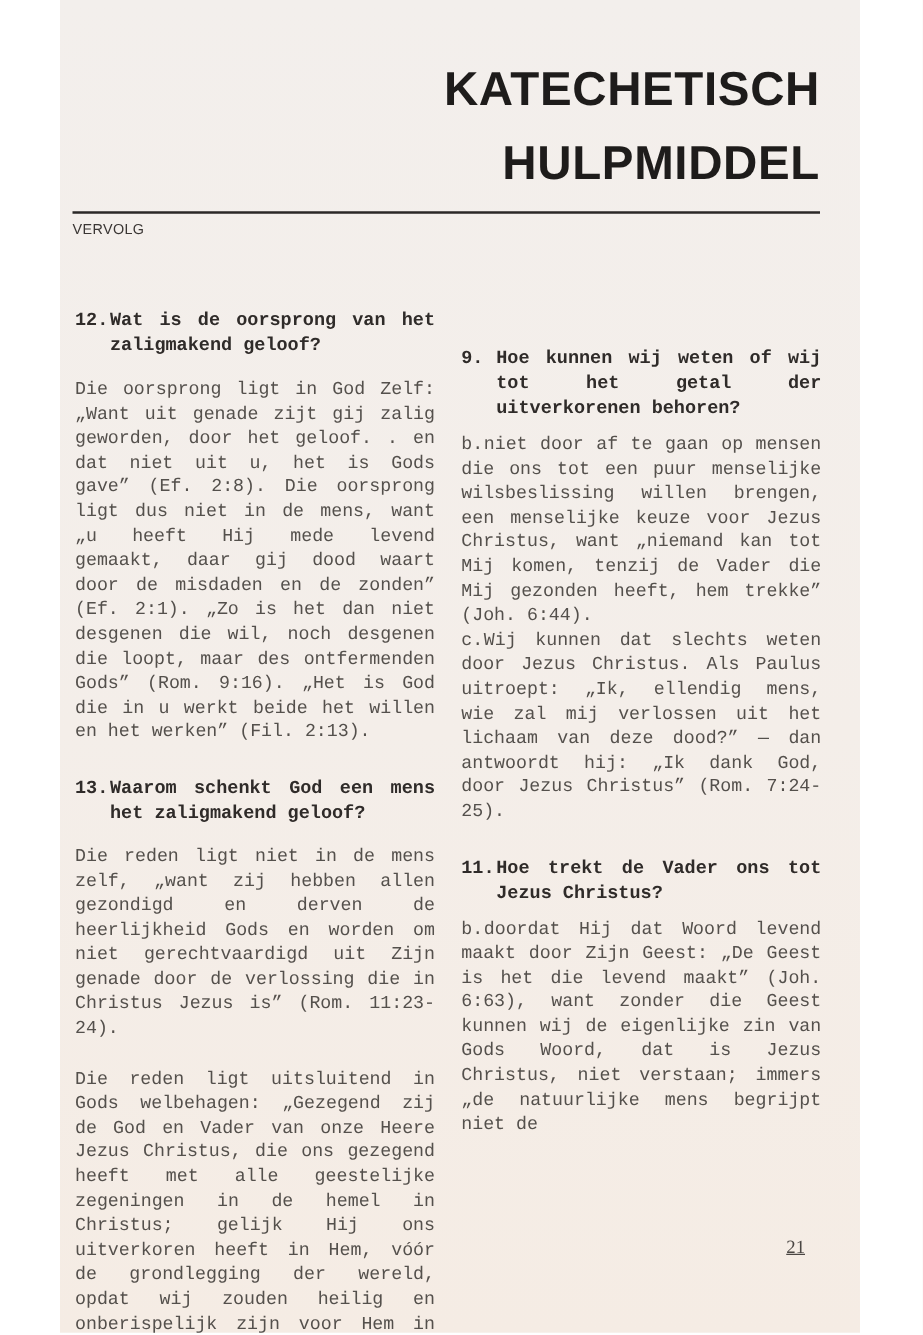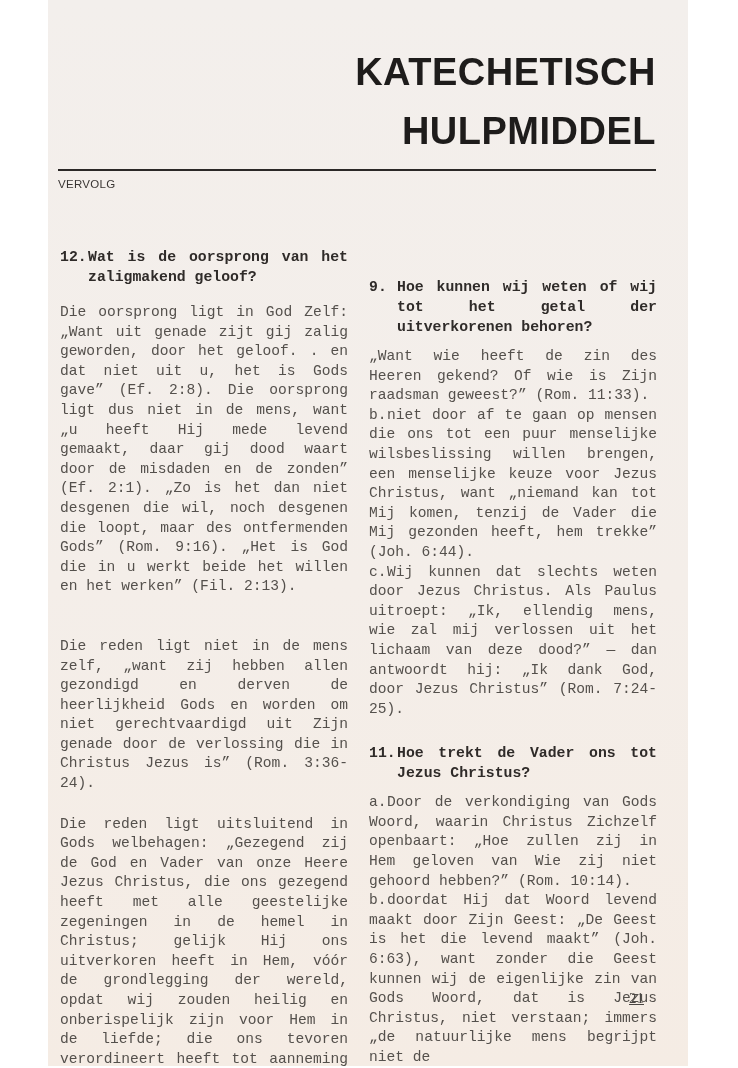--- a/index.html
+++ b/index.html
@@ -120,54 +120,52 @@
 
     <div class="q">
       <span class="num">12.</span>
       <span class="qtext">Wat is de oorsprong van het zaligmakend geloof?</span>
     </div>
     <div class="gap-q-a"></div>
     <p class="para">Die oorsprong ligt in God Zelf: „Want uit genade zijt gij zalig geworden, door het geloof. . en dat niet uit u, het is Gods gave” (Ef. 2:8). Die oorsprong ligt dus niet in de mens, want „u heeft Hij mede levend gemaakt, daar gij dood waart door de misdaden en de zonden” (Ef. 2:1). „Zo is het dan niet desgenen die wil, noch desgenen die loopt, maar des ontfermenden Gods” (Rom. 9:16). „Het is God die in u werkt beide het willen en het werken” (Fil. 2:13).</p>
 
     <div class="gap-section"></div>
 
+    <div class="q">
+      <span class="num">13.</span>
+      <span class="qtext">Waarom schenkt God een mens het zaligmakend geloof?</span>
+    </div>
     <div class="gap-q-a"></div>
-    <p class="para">Die reden ligt niet in de mens zelf, „want zij hebben allen gezondigd en derven de heerlijkheid Gods en worden om niet gerechtvaardigd uit Zijn genade door de verlossing die in Christus Jezus is” (Rom. 3:36-24).</p>
+    <p class="para">Die reden ligt niet in de mens zelf, „want zij hebben allen gezondigd en derven de heerlijkheid Gods en worden om niet gerechtvaardigd uit Zijn genade door de verlossing die in Christus Jezus is” (Rom. 11:23-24).</p>
     <div class="gap-para"></div>
     <p class="para">Die reden ligt uitsluitend in Gods welbehagen: „Gezegend zij de God en Vader van onze Heere Jezus Christus, die ons gezegend heeft met alle geestelijke zegeningen in de hemel in Christus; gelijk Hij ons uitverkoren heeft in Hem, vóór de grondlegging der wereld, opdat wij zouden heilig en onberispelijk zijn voor Hem in de liefde; die ons tevoren verordineert heeft tot aanneming tot kinderen, en door Jezus Christus, in Zichzelve, naar het welbehagen van Zijn wil” (Ef. 1:3-5).</p>
   </div>
 
   <div class="col right">
 
     <div class="q">
       <span class="num">9.</span>
       <span class="qtext">Hoe kunnen wij weten of wij tot het getal der uitverkorenen behoren?</span>
     </div>
     <div class="gap-q-a-small"></div>
 
-    <p class="para">
-      <span>„Want wie heeft de zin des Heeren gekend? Of wie is Zijn raadsman geweest?” (Rom. 11:33).</span>
-    </p>
     <p class="para">
       <span class="item-label">b.</span><span>niet door af te gaan op mensen die ons tot een puur menselijke wilsbeslissing willen brengen, een menselijke keuze voor Jezus Christus, want „niemand kan tot Mij komen, tenzij de Vader die Mij gezonden heeft, hem trekke” (Joh. 6:44).</span>
     </p>
     <p class="para">
       <span class="item-label">c.</span><span>Wij kunnen dat slechts weten door Jezus Christus. Als Paulus uitroept: „Ik, ellendig mens, wie zal mij verlossen uit het lichaam van deze dood?” — dan antwoordt hij: „Ik dank God, door Jezus Christus” (Rom. 7:24-25).</span>
     </p>
 
     <div class="gap-section"></div>
 
     <div class="q">
       <span class="num">11.</span>
       <span class="qtext">Hoe trekt de Vader ons tot Jezus Christus?</span>
     </div>
     <div class="gap-q-a-small"></div>
 
     <p class="para">
-      <span class="item-label">a.</span><span>Door de verkondiging van Gods Woord, waarin Christus Zichzelf openbaart: „Hoe zullen zij in Hem geloven van Wie zij niet gehoord hebben?” (Rom. 10:14).</span>
-    </p>
-    <p class="para">
       <span class="item-label">b.</span><span>doordat Hij dat Woord levend maakt door Zijn Geest: „De Geest is het die levend maakt” (Joh. 6:63), want zonder die Geest kunnen wij de eigenlijke zin van Gods Woord, dat is Jezus Christus, niet verstaan; immers „de natuurlijke mens begrijpt niet de</span>
     </p>
   </div>
 
   <div class="pagenum">21</div>
 </div>
 
 </body></html>

